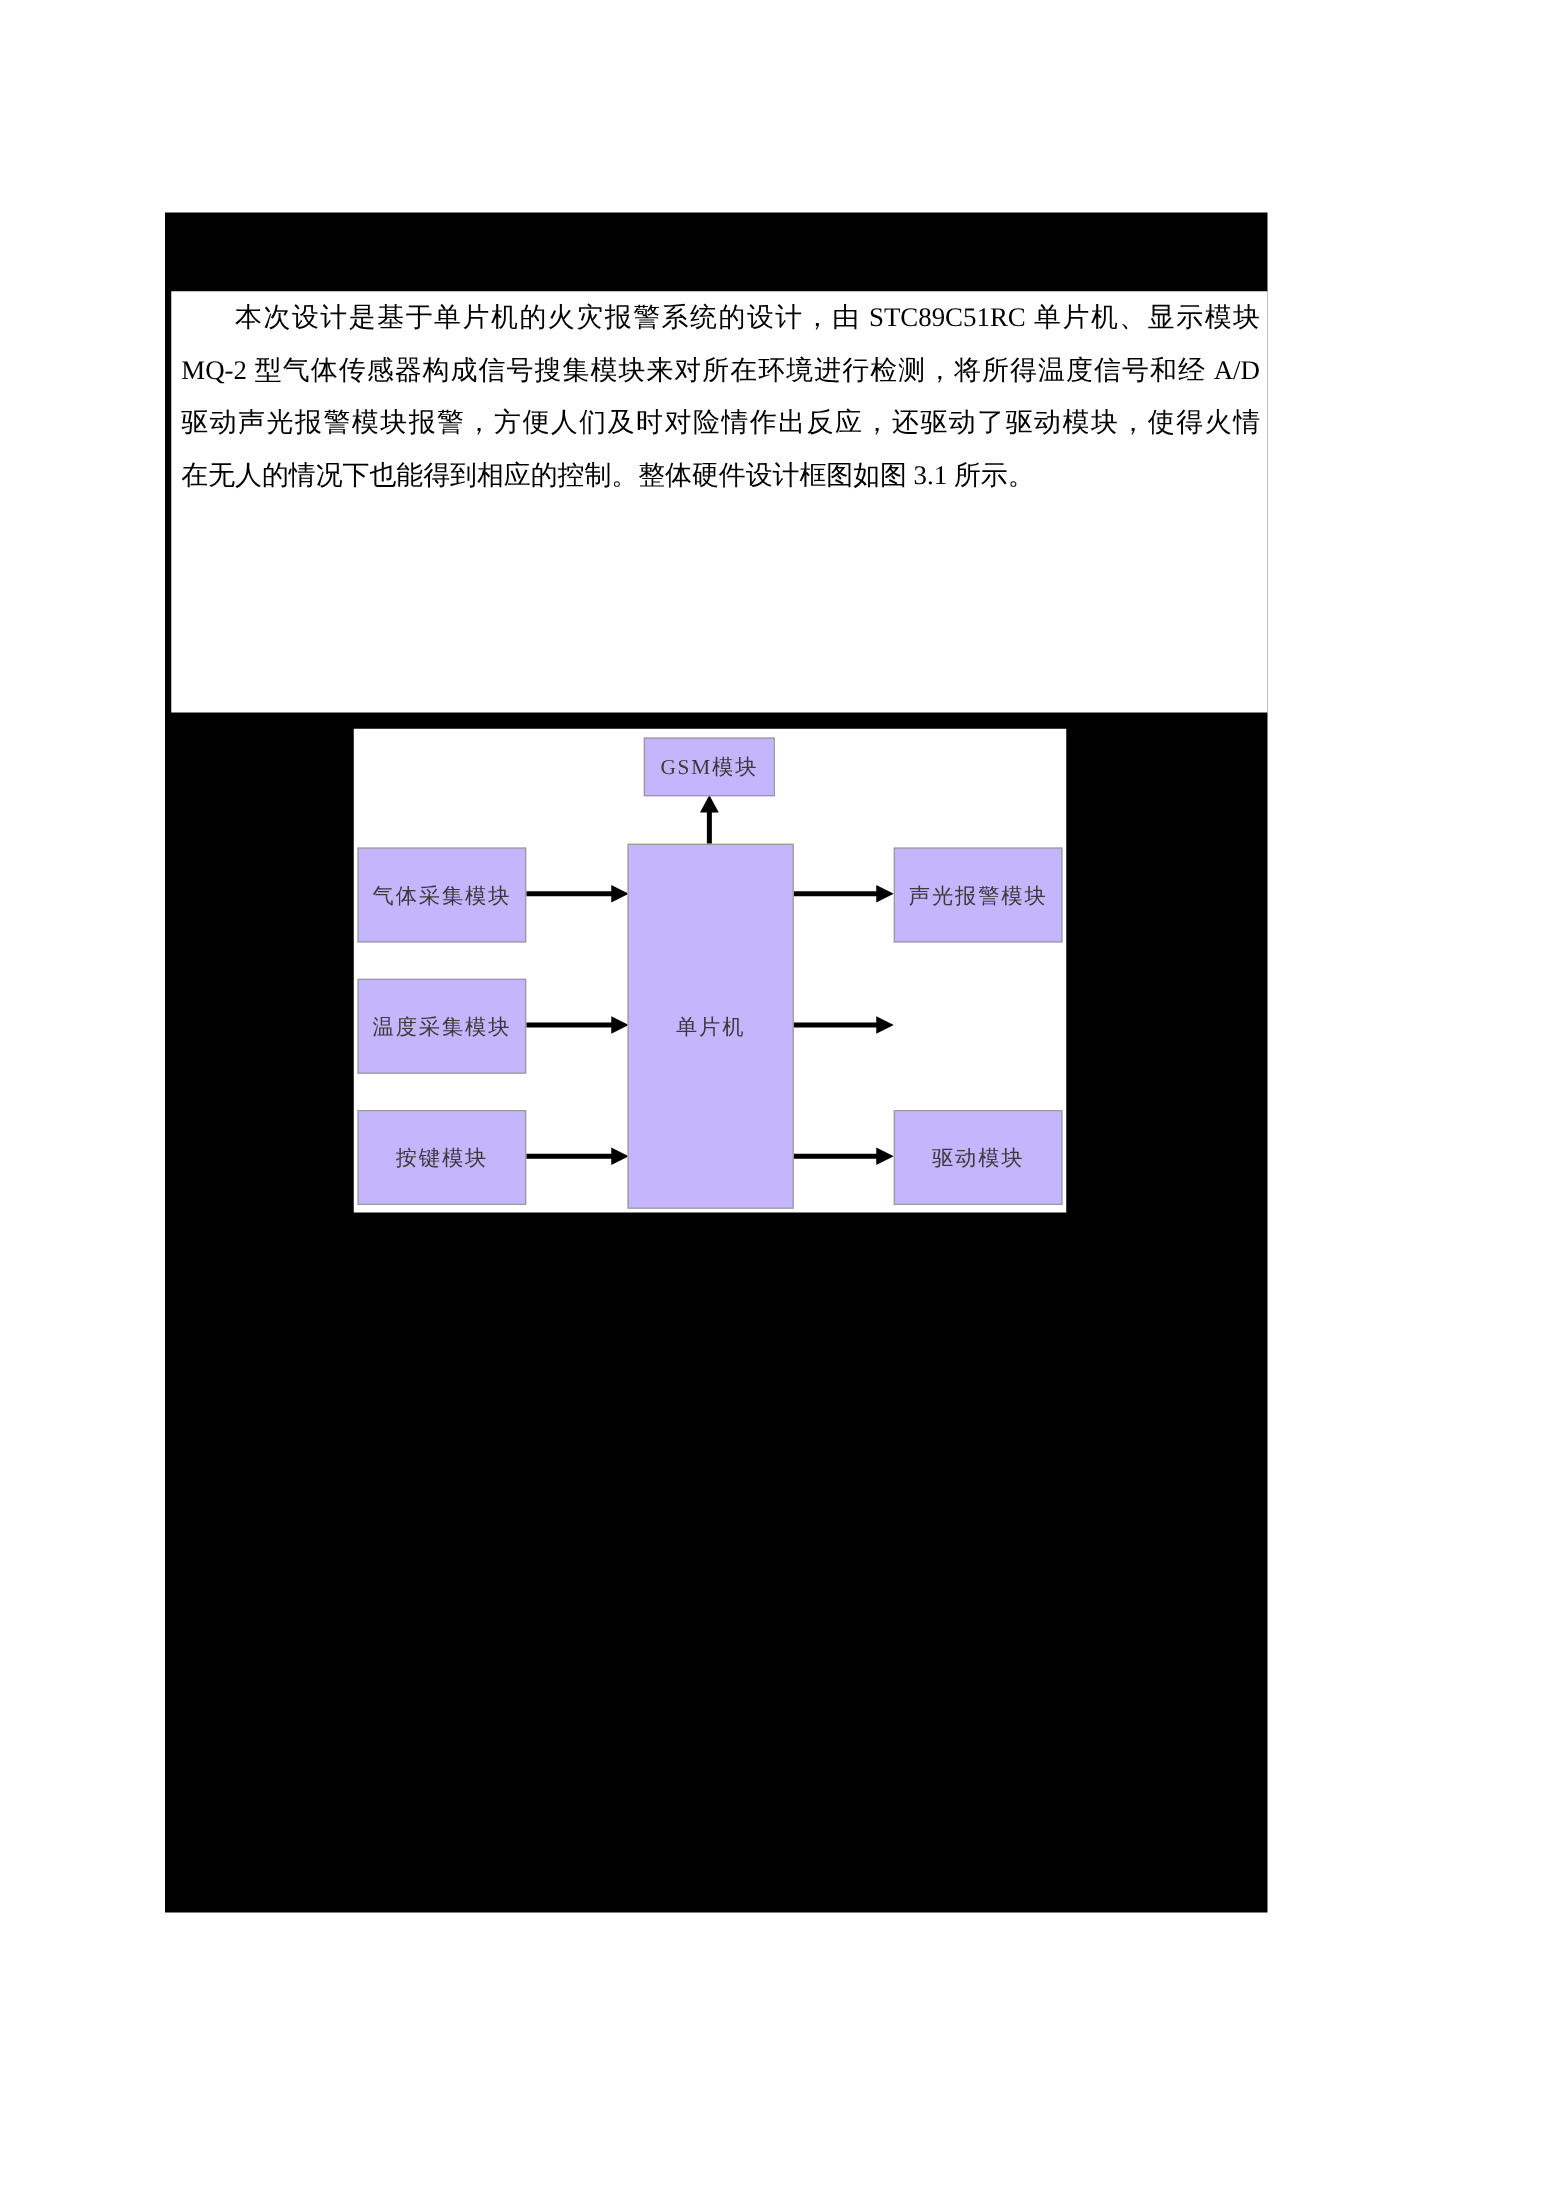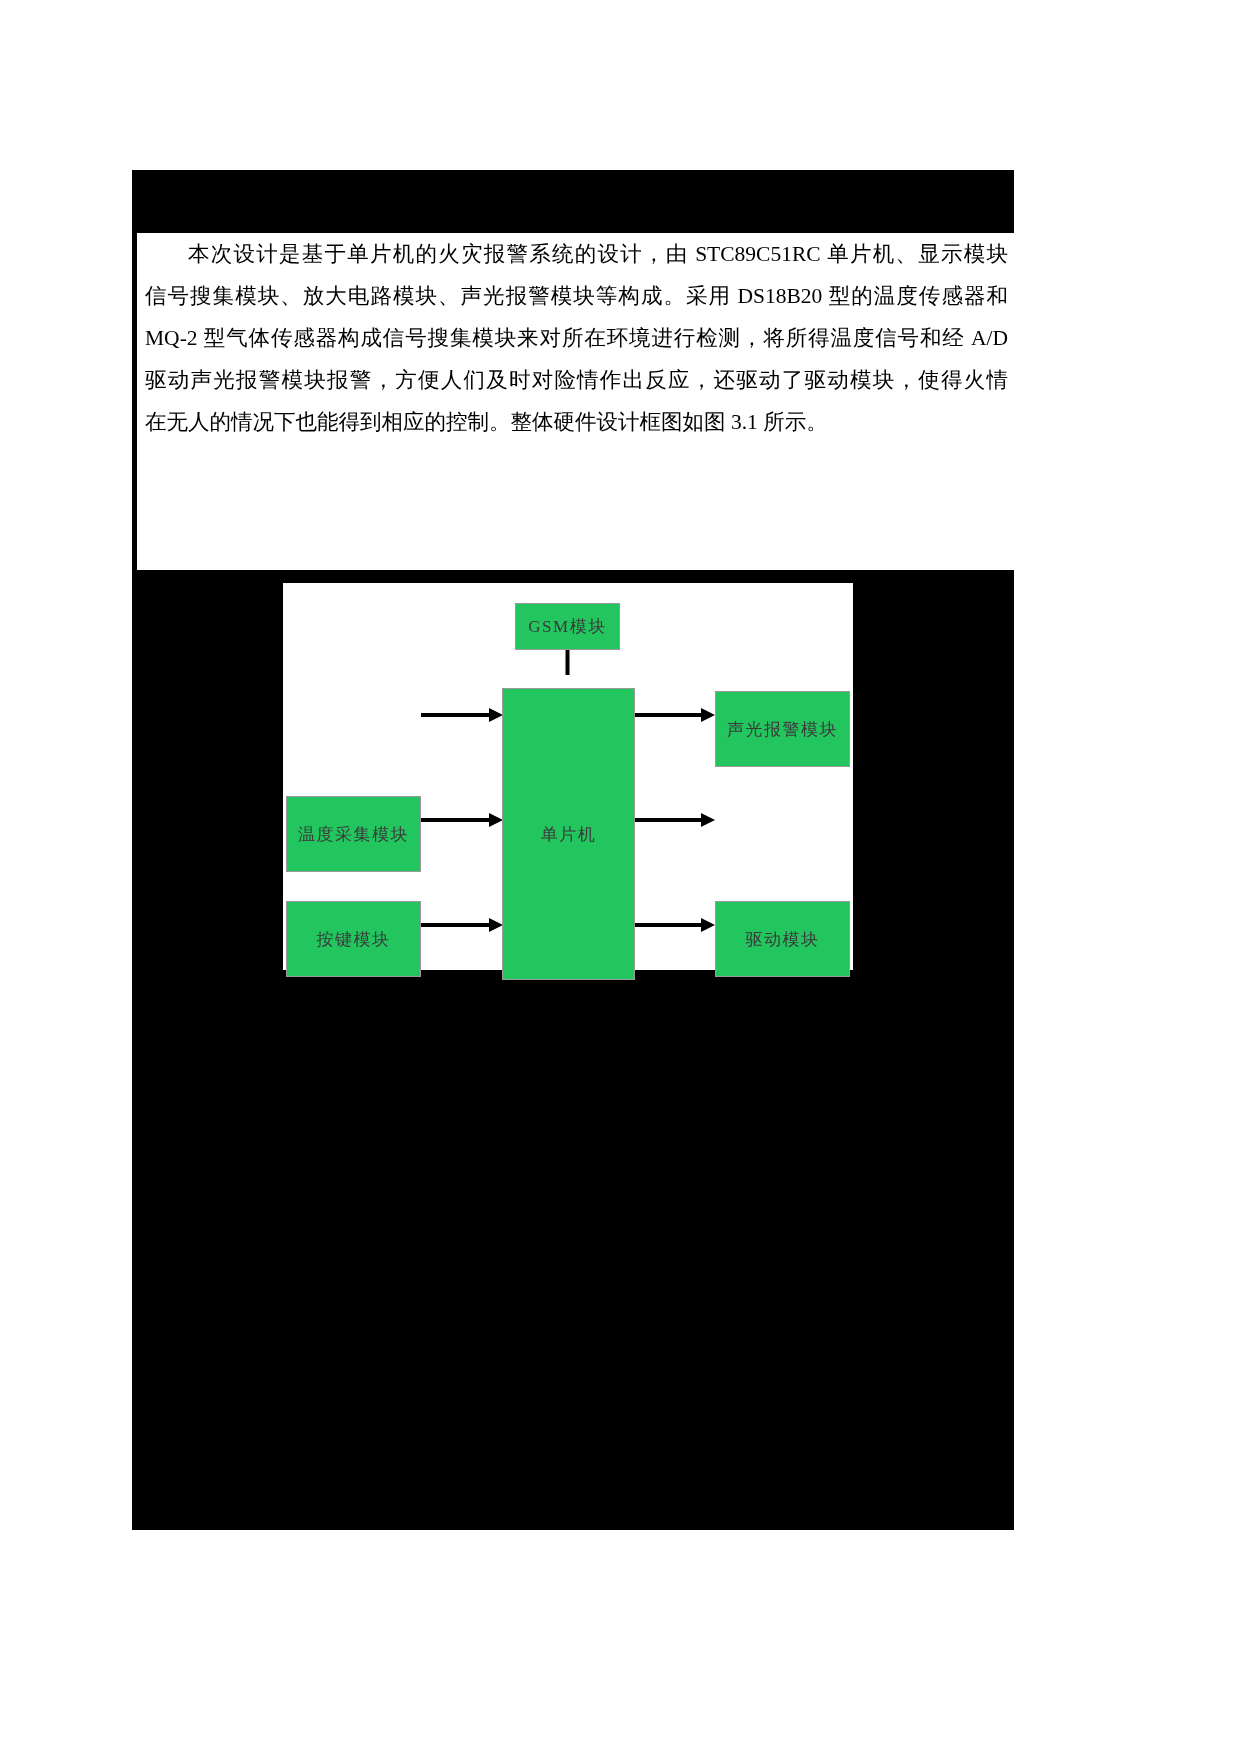--- a/index.html
+++ b/index.html
@@ -52,47 +52,45 @@
   }
   .arrows {
     position: absolute;
     left: 0; top: 0;
     width: 570px; height: 387px;
     pointer-events: none;
   }
   .dbox {
     position: absolute;
     border: 1px solid #9a9a9a;
-    background: #22c55e;
+    background: #c4b5fd;
     color: #3a3a3a;
     font-size: 17px;
     letter-spacing: 1.5px;
     display: flex;
     align-items: center;
     justify-content: center;
     text-align: center;
-    margin-top: 13px;
   }
   .gsm  { left: 232px; top: 7px;  width: 105px; height: 47px; }
   .mcu  { left: 219px; top: 92px; width: 133px; height: 292px; }
   .lbox { left: 3px;   width: 135px; height: 76px; }
   .rbox { left: 432px; width: 135px; height: 76px; }
   .row1 { top: 95px; }
   .row2 { top: 200px; }
   .row3 { top: 305px; }
 </style>
 </head>
 <body>
 
 <div class="page">
   <div class="black-area">
 
     <div class="text-panel">
       <div class="line indent">本次设计是基于单片机的火灾报警系统的设计，由 STC89C51RC 单片机、显示模块</div>
-      <div class="line">信号搜集模块、放大电路模块、声光报警模块等构成。采用 DS18B20 型的温度传感器和</div>
       <div class="line">MQ-2 型气体传感器构成信号搜集模块来对所在环境进行检测，将所得温度信号和经 A/D</div>
       <div class="line">驱动声光报警模块报警，方便人们及时对险情作出反应，还驱动了驱动模块，使得火情</div>
       <div class="line last">在无人的情况下也能得到相应的控制。整体硬件设计框图如图 3.1 所示。</div>
     </div>
 
     <div class="diagram-panel">
       <svg class="arrows" viewBox="0 0 570 387" xmlns="http://www.w3.org/2000/svg">
 
         <g>
           <line x1="284.5" y1="92" x2="284.5" y2="65" stroke="#000000" stroke-width="4"></line>
@@ -122,20 +120,21 @@
         </g>
         <g>
           <line x1="352" y1="342" x2="420" y2="342" stroke="#000000" stroke-width="4"></line>
           <polygon points="418,335 432,342 418,349" fill="#000000"></polygon>
         </g>
       </svg>
 
       <div class="dbox gsm">GSM模块</div>
       <div class="dbox mcu">单片机</div>
 
+      <div class="dbox lbox row1">气体采集模块</div>
       <div class="dbox lbox row2">温度采集模块</div>
       <div class="dbox lbox row3">按键模块</div>
 
       <div class="dbox rbox row1">声光报警模块</div>
       <div class="dbox rbox row3">驱动模块</div>
     </div>
 
   </div>
 </div>
 

